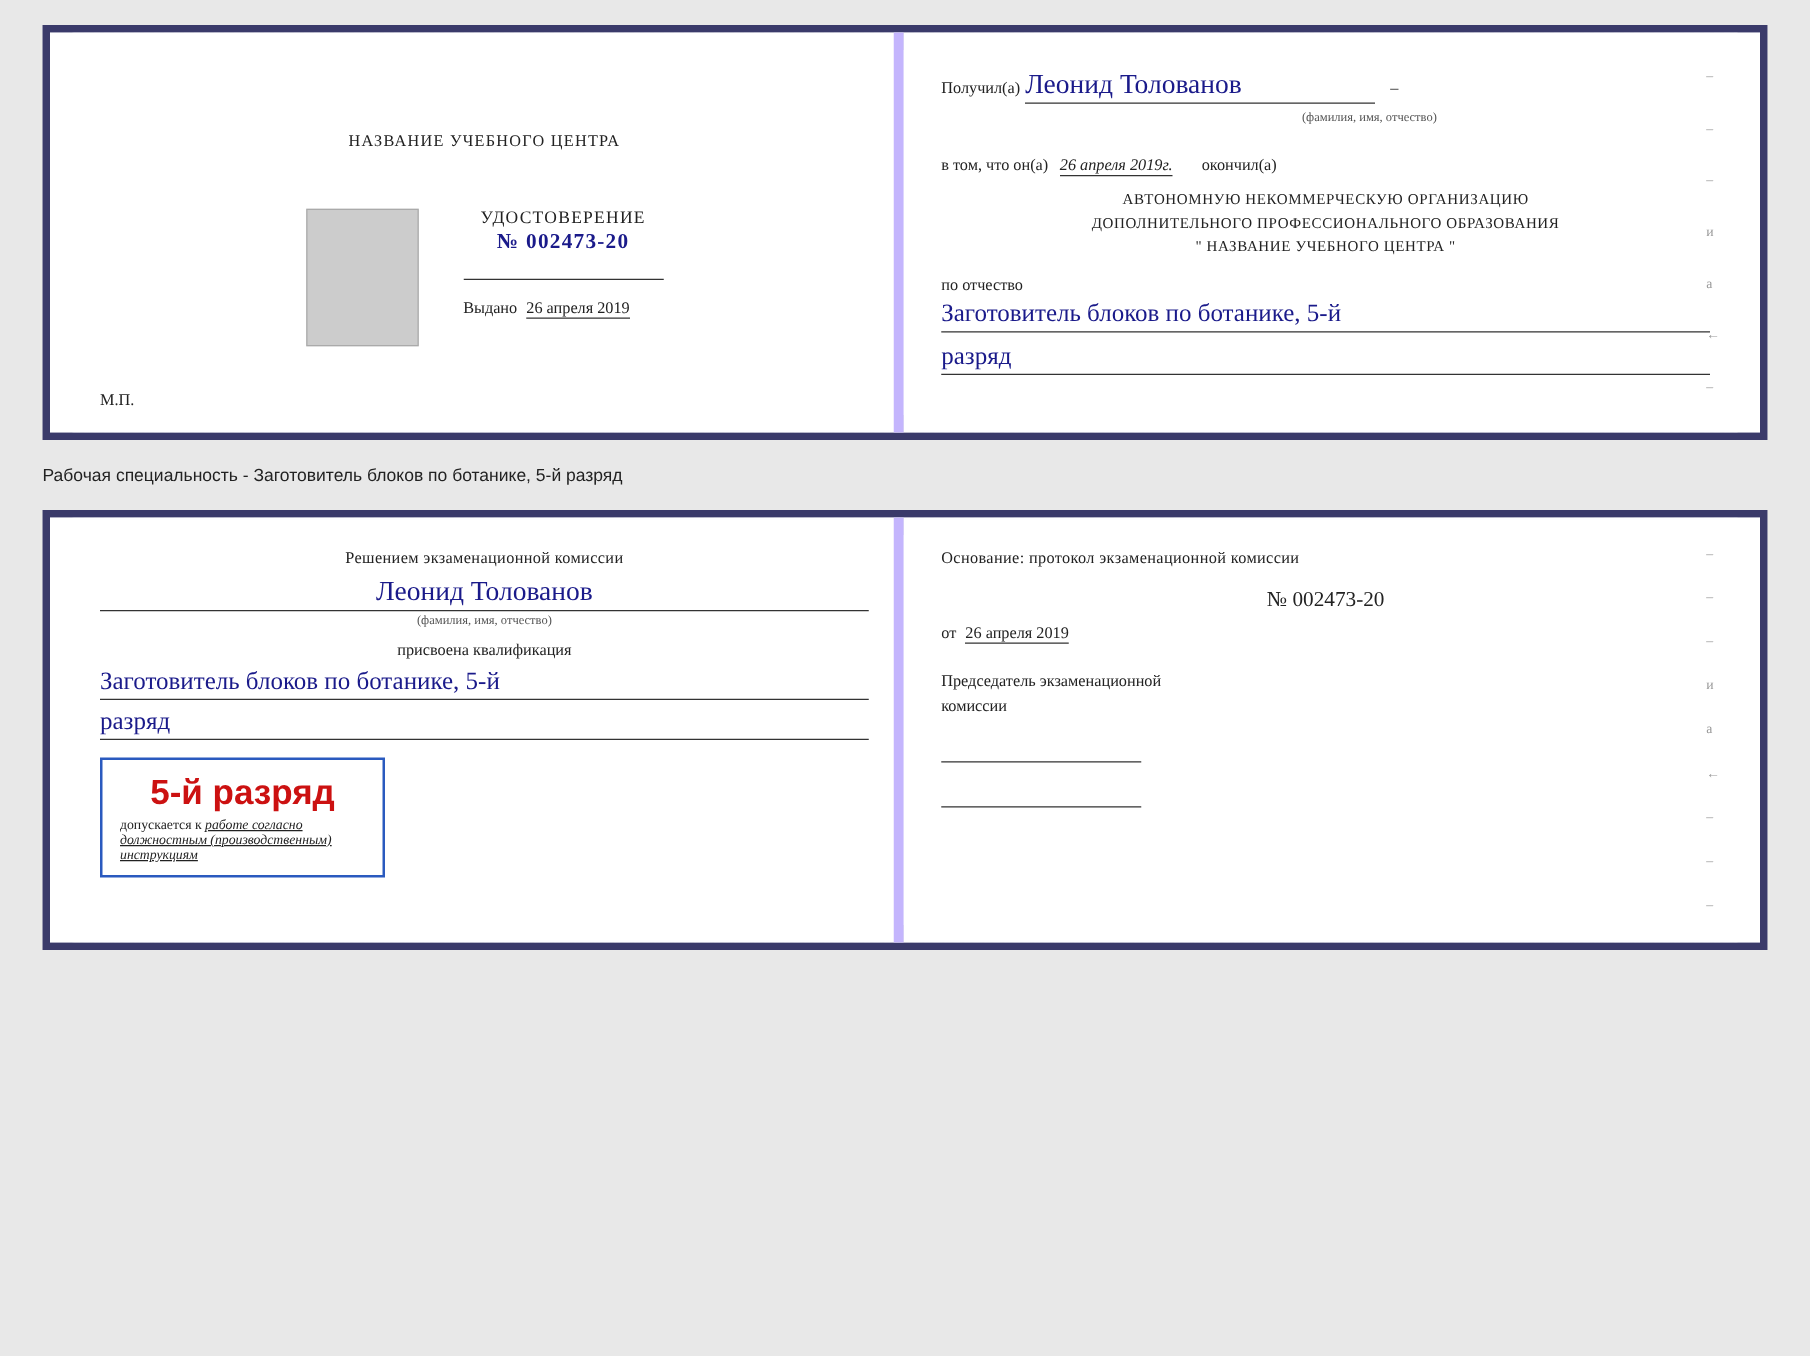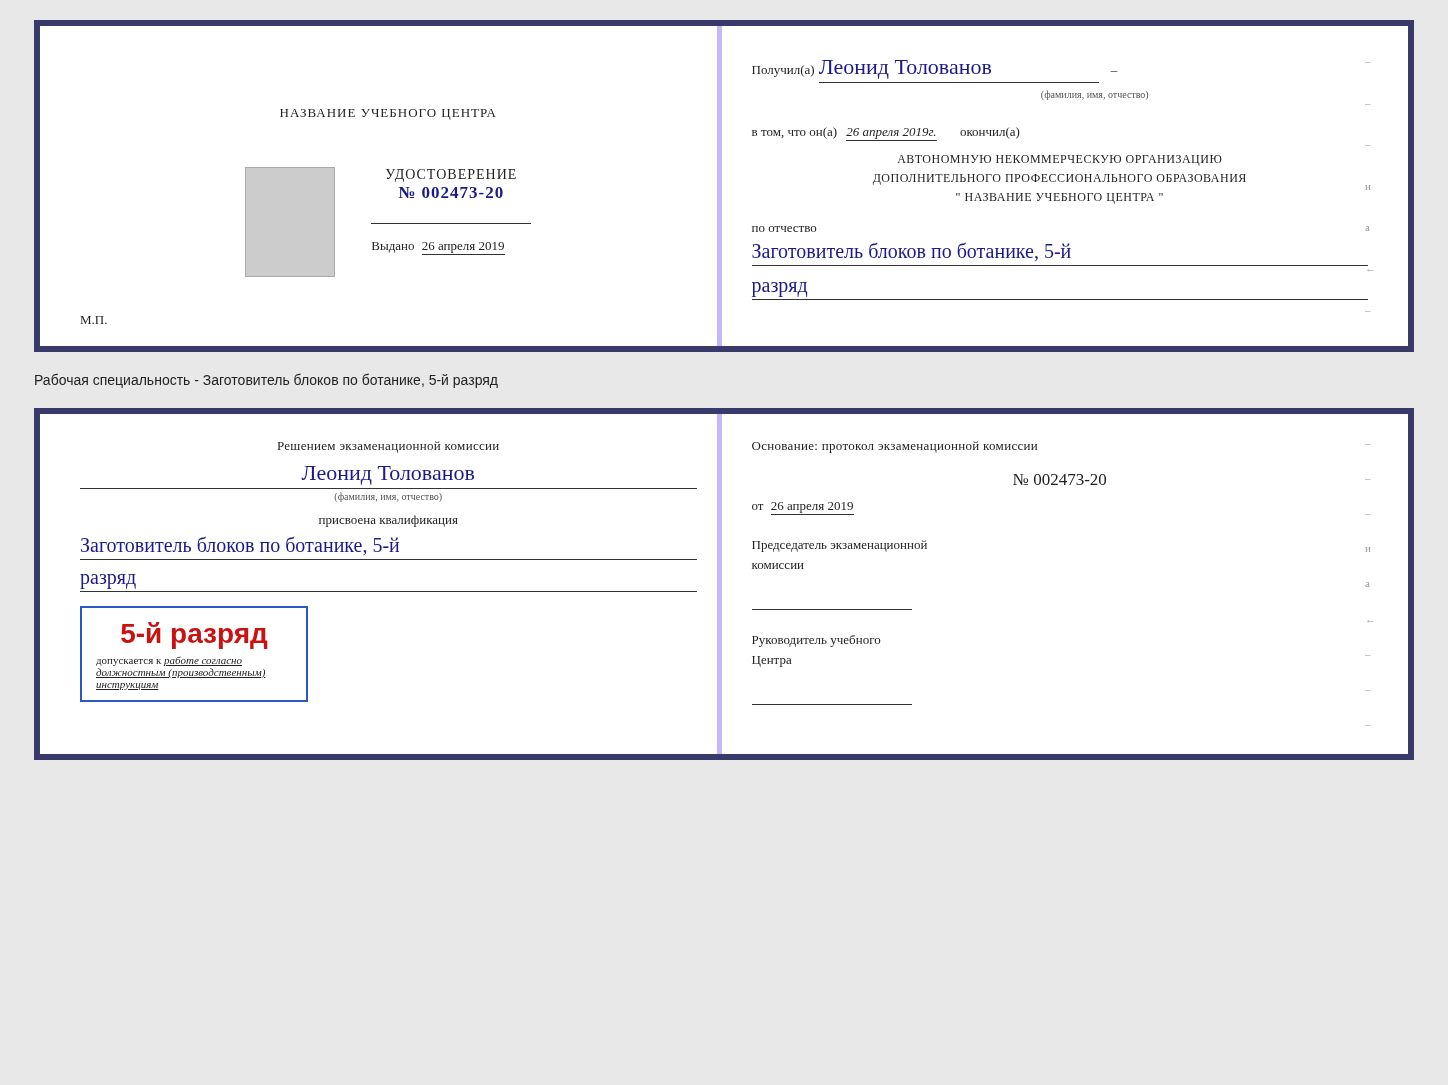--- a/index.html
+++ b/index.html
@@ -24,21 +24,21 @@
     }
 
     .doc-half {
       flex: 1;
       padding: 24px 28px;
       position: relative;
       background: #fff;
     }
 
     .doc-half.left {
-      border-right: 5px solid #c4b5fd;
+      border-right: 8px solid #c4b5fd;
     }
 
     
     .spine-left {
       position: absolute;
       left: 0; top: 0; bottom: 0;
       width: 18px;
       background: repeating-linear-gradient(
         0deg,
         #3a3a6a 0px, #3a3a6a 3px,
@@ -508,24 +508,20 @@
 
     <div class="signature-block">
       <div class="signature-title">
         <span>Председатель экзаменационной</span><br>
         <span>комиссии</span>
       </div>
       <div class="signature-line"></div>
     </div>
 
     <div class="signature-block">
-      <div class="signature-title">
-        <span>Руководитель учебного</span><br>
-        <span>Центра</span>
-      </div>
       <div class="signature-line"></div>
     </div>
 
     <div class="right-dashes">
       <span class="right-dash">–</span>
       <span class="right-dash">–</span>
       <span class="right-dash">–</span>
       <span class="right-dash">и</span>
       <span class="right-dash">а</span>
       <span class="right-dash">←</span>

